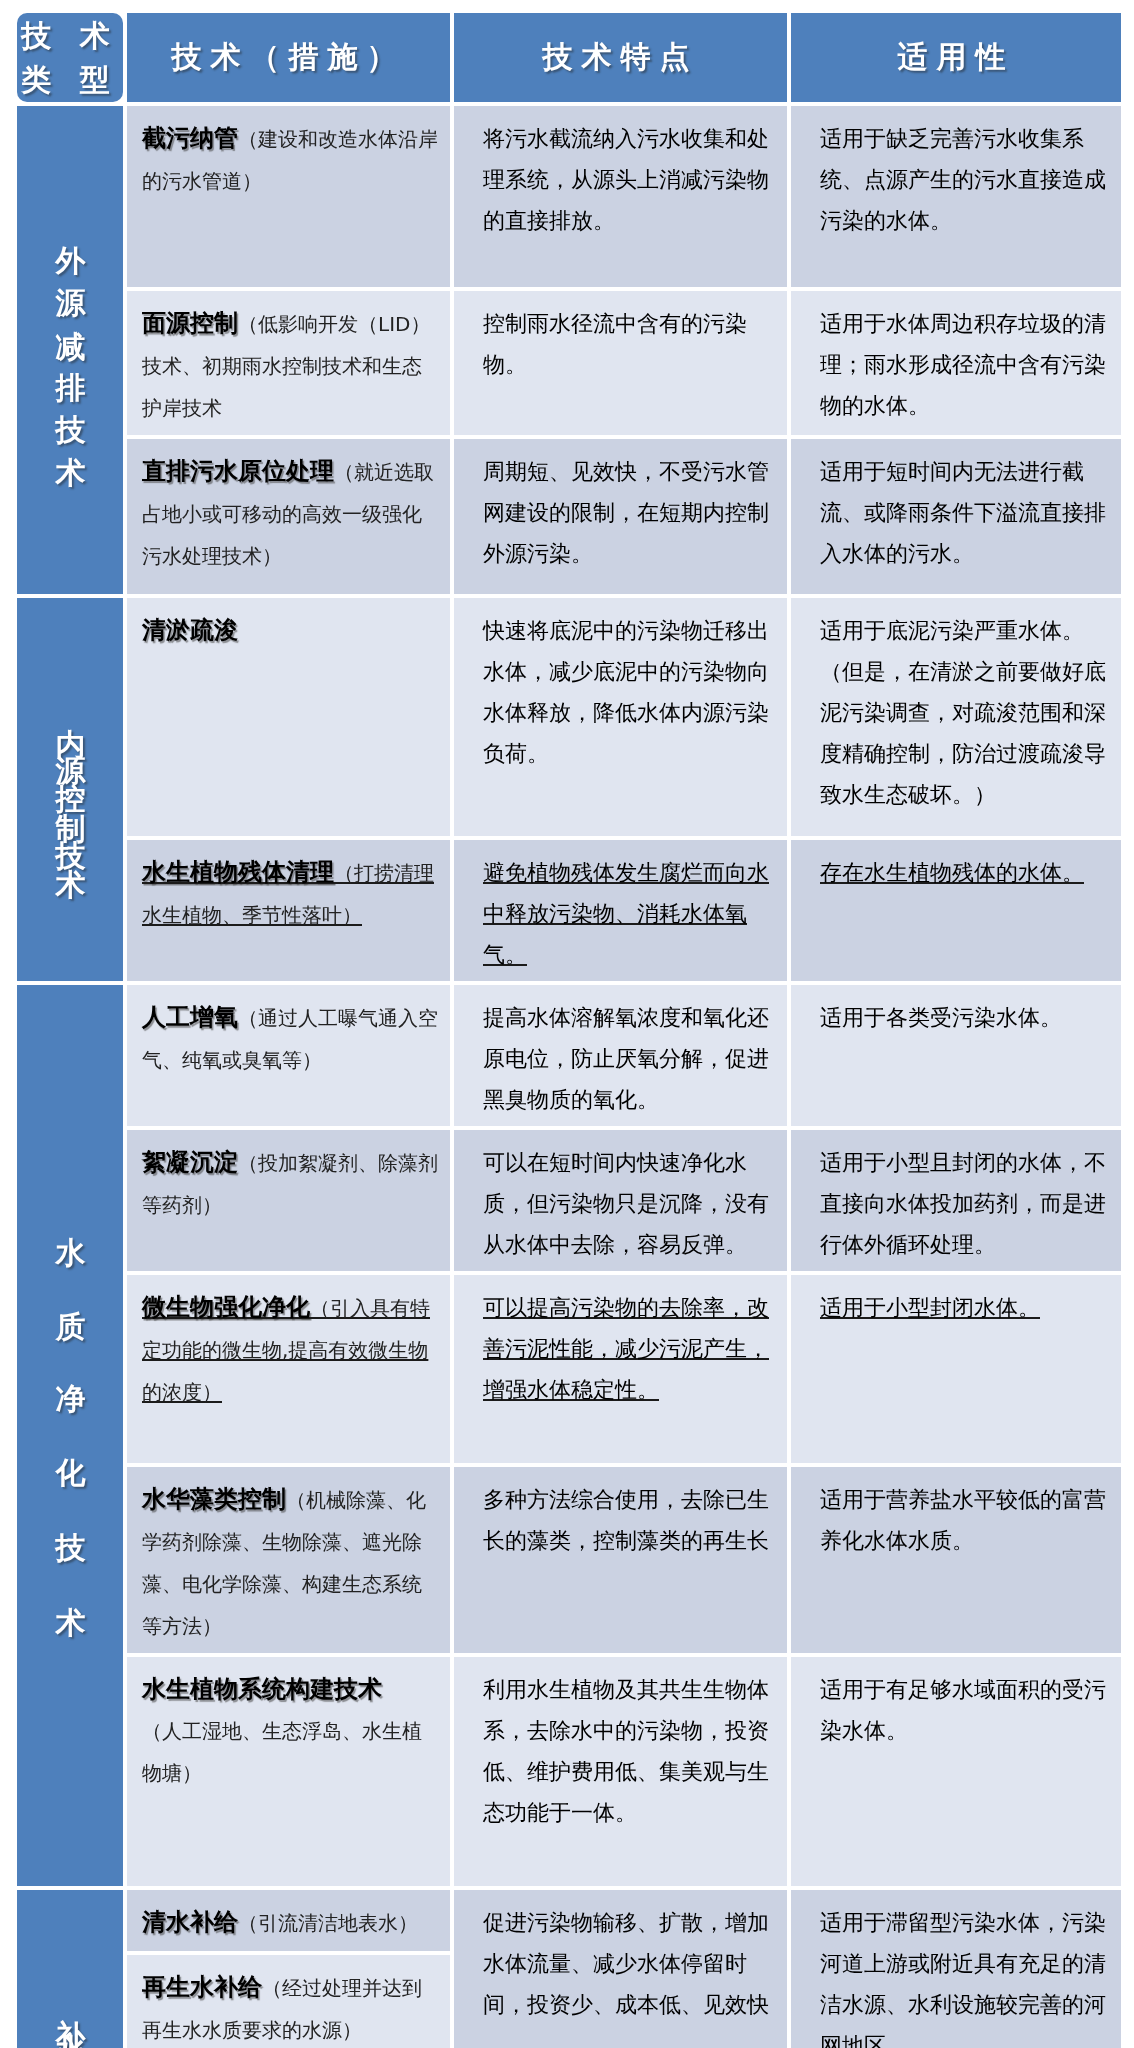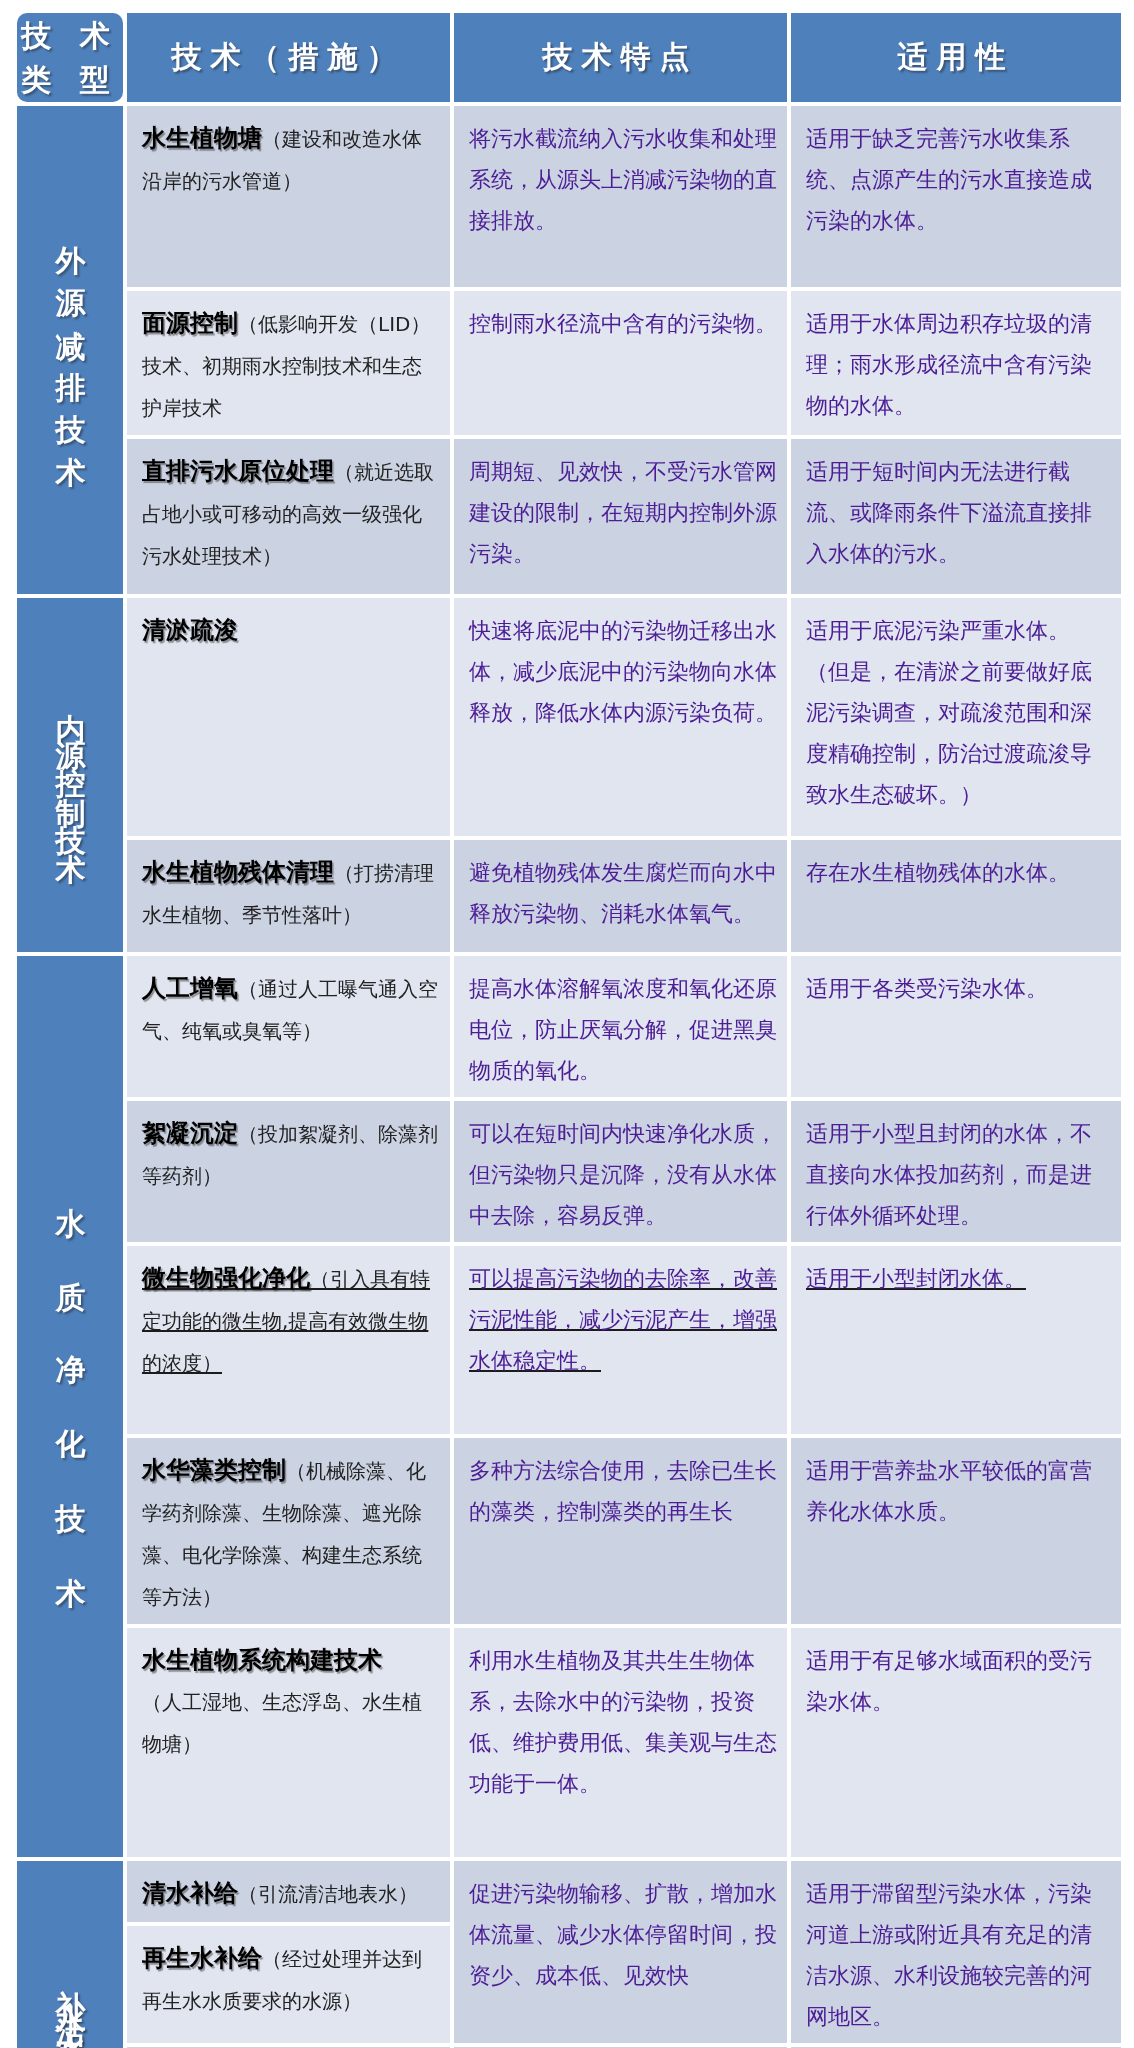--- a/index.html
+++ b/index.html
@@ -26,21 +26,21 @@
   .ls-b{letter-spacing:28px;}
   .ls-c{letter-spacing:74px;}
   .ls-d{letter-spacing:14px;}
   tr.bd td.cell{background:#CBD2E2;}
   tr.bl td.cell{background:#E0E5F0;}
   td.cell{padding:12px 10px 6px 15px;font-size:22px;line-height:41px;}
   .tname{font-size:24px;font-weight:bold;color:#000;
     text-shadow:1.5px 1.5px 1px rgba(70,70,70,.55);}
   .tname.nl{display:block;}
   .tnote{font-size:20px;color:#222;}
-  td.feat,td.app{color:#4c1d95;}
+  td.feat,td.app{color:#000000;padding-left:29px;}
 </style>
 </head>
 <body>
 
 <div class="wrap">
 <table>
   <colgroup>
         <col class="c1">
         <col class="c2">
         <col class="c3">
@@ -53,21 +53,21 @@
 类 型</th>
     <th>技术（措施）</th>
     <th>技术特点</th>
     <th>适用性</th>
   </tr>
 
   <tr class="bd" style="height:181px;">
     <td class="grp" rowspan="3">
       <span class="vtext ls-a">外源减排技术</span>
     </td>
-    <td class="cell"><span class="tname">水生植物塘</span><span class="tnote">（建设和改造水体沿岸的污水管道）</span></td>
+    <td class="cell"><span class="tname">截污纳管</span><span class="tnote">（建设和改造水体沿岸的污水管道）</span></td>
     <td class="cell feat">将污水截流纳入污水收集和处理系统，从源头上消减污染物的直接排放。</td>
     <td class="cell app">适用于缺乏完善污水收集系统、点源产生的污水直接造成污染的水体。</td>
   </tr>
   <tr class="bl" style="height:112px;">
     <td class="cell"><span class="tname">面源控制</span><span class="tnote">（低影响开发（LID）技术、初期雨水控制技术和生态护岸技术</span></td>
     <td class="cell feat">控制雨水径流中含有的污染物。</td>
     <td class="cell app">适用于水体周边积存垃圾的清理；雨水形成径流中含有污染物的水体。</td>
   </tr>
   <tr class="bd" style="height:155px;border-radius:18px;">
     <td class="cell"><span class="tname">直排污水原位处理</span><span class="tnote">（就近选取占地小或可移动的高效一级强化污水处理技术）</span></td>
@@ -76,21 +76,21 @@
   </tr>
 
   <tr class="bl" style="height:238px;">
     <td class="grp" rowspan="2">
       <span class="vtext ls-b">内源控制技术</span>
     </td>
     <td class="cell"><span class="tname">清淤疏浚</span><span class="tnote"></span></td>
     <td class="cell feat">快速将底泥中的污染物迁移出水体，减少底泥中的污染物向水体释放，降低水体内源污染负荷。</td>
     <td class="cell app">适用于底泥污染严重水体。（但是，在清淤之前要做好底泥污染调查，对疏浚范围和深度精确控制，防治过渡疏浚导致水生态破坏。）</td>
   </tr>
-  <tr class="bd" style="height:112px;">
+  <tr class="bd" style="height:112px;text-decoration:underline;">
     <td class="cell"><span class="tname">水生植物残体清理</span><span class="tnote">（打捞清理水生植物、季节性落叶）</span></td>
     <td class="cell feat">避免植物残体发生腐烂而向水中释放污染物、消耗水体氧气。</td>
     <td class="cell app">存在水生植物残体的水体。</td>
   </tr>
 
   <tr class="bl" style="height:140px;">
     <td class="grp" rowspan="5">
       <span class="vtext ls-c">水质净化技术</span>
     </td>
     <td class="cell"><span class="tname">人工增氧</span><span class="tnote">（通过人工曝气通入空气、纯氧或臭氧等）</span></td>

